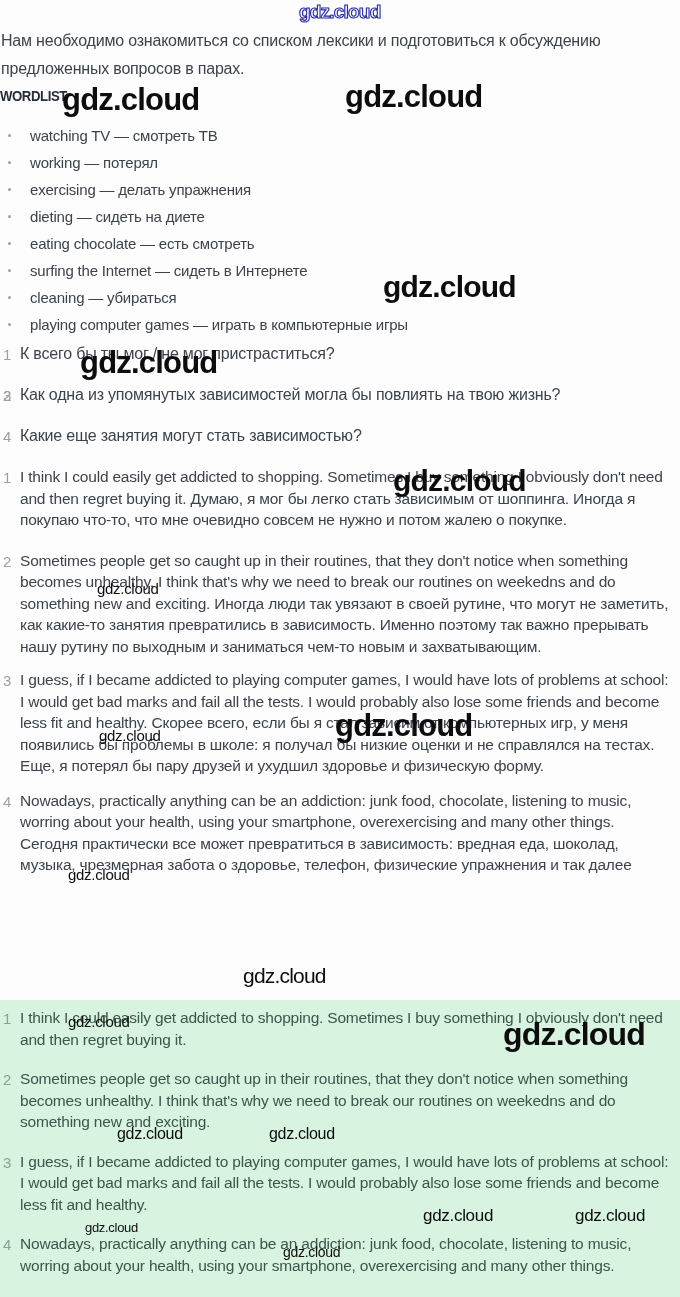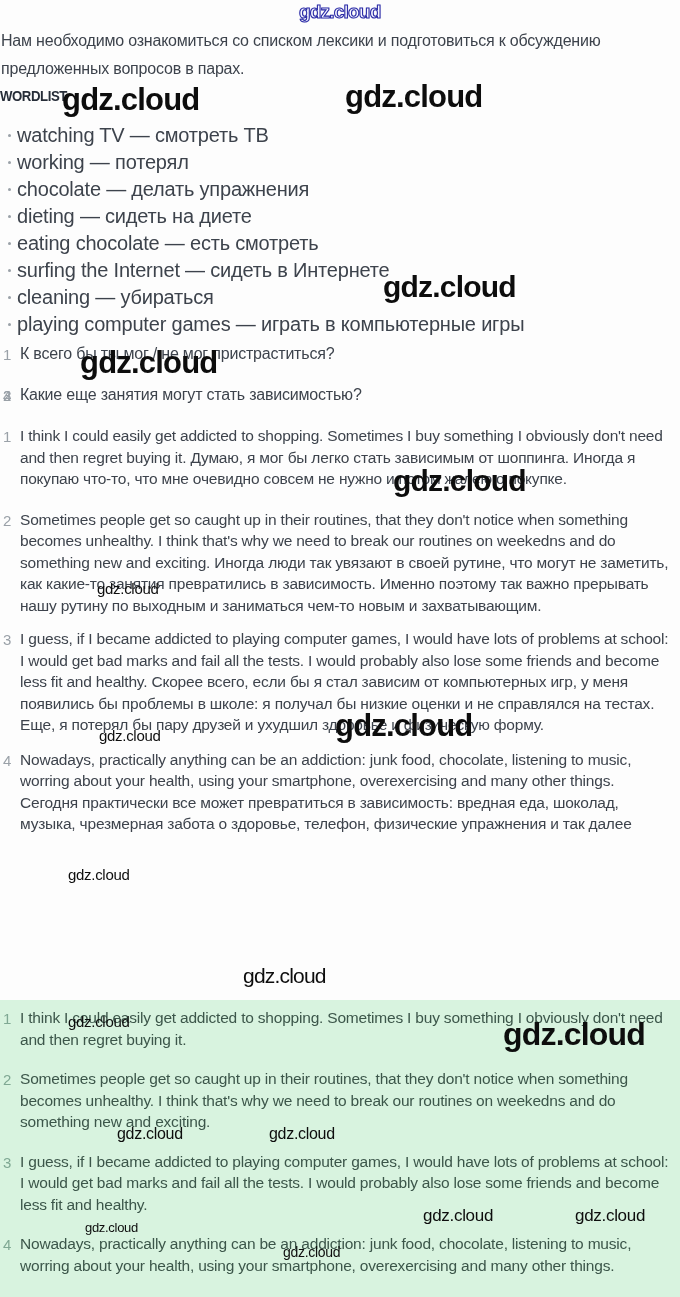--- a/index.html
+++ b/index.html
@@ -20,21 +20,21 @@
   }
   .wordlist-title{
     margin:4px 0 18px 0;
     font-size:15px;font-weight:bold;color:#262d38;
     letter-spacing:-0.5px;
     transform:scaleX(0.88);transform-origin:left center;
   }
   ul.wordlist{list-style:none;margin:0;padding:0;}
   ul.wordlist li{
     position:relative;height:27px;line-height:27px;
-    padding-left:17px;font-size:20px;
+    padding-left:30px;font-size:15px;
   }
   ul.wordlist li .bullet{
     position:absolute;left:8px;top:12px;
     width:3px;height:3px;border-radius:50%;
     background:#9aa1a8;
   }
   .qa{margin:5px 0 0 0;padding:0;}
   .item{position:relative;padding-left:20px;padding-right:6px;}
   .item .num{
     position:absolute;left:3px;top:1px;
@@ -86,32 +86,32 @@
 
   <div class="content">
 
     <p class="intro">Нам необходимо ознакомиться со списком лексики и подготовиться к обсуждению предложенных вопросов в парах.</p>
 
     <h3 class="wordlist-title">WORDLIST</h3>
 
     <ul class="wordlist">
       <li><span class="bullet"></span><span>watching TV — смотреть ТВ</span></li>
       <li><span class="bullet"></span><span>working — потерял</span></li>
-      <li><span class="bullet"></span><span>chocolate — делать упражнения</span></li>
+      <li><span class="bullet"></span><span>exercising — делать упражнения</span></li>
       <li><span class="bullet"></span><span>dieting — сидеть на диете</span></li>
       <li><span class="bullet"></span><span>eating chocolate — есть смотреть</span></li>
       <li><span class="bullet"></span><span>surfing the Internet — сидеть в Интернете</span></li>
       <li><span class="bullet"></span><span>cleaning — убираться</span></li>
       <li><span class="bullet"></span><span>playing computer games — играть в компьютерные игры</span></li>
     </ul>
 
     <div class="qa questions">
       <div class="item"><span class="num">1</span><span class="txt">К всего бы ты мог / не мог пристраститься?</span></div>
       <div class="item"><span class="num">2</span></div>
-      <div class="item"><span class="num">3</span></div>
+      <div class="item"><span class="num">3</span><span class="txt">Как одна из упомянутых зависимостей могла бы повлиять на твою жизнь?</span></div>
       <div class="item"><span class="num">4</span><span class="txt">Какие еще занятия могут стать зависимостью?</span></div>
     </div>
 
     <div class="qa answers">
       <div class="item a1"><span class="num">1</span><span class="txt">I think I could easily get addicted to shopping. Sometimes I buy something I obviously don't need and then regret buying it. Думаю, я мог бы легко стать зависимым от шоппинга. Иногда я покупаю что-то, что мне очевидно совсем не нужно и потом жалею о покупке.</span></div>
       <div class="item a2"><span class="num">2</span><span class="txt">Sometimes people get so caught up in their routines, that they don't notice when something becomes unhealthy. I think that's why we need to break our routines on weekedns and do something new and exciting. Иногда люди так увязают в своей рутине, что могут не заметить, как какие-то занятия превратились в зависимость. Именно поэтому так важно прерывать нашу рутину по выходным и заниматься чем-то новым и захватывающим.</span></div>
       <div class="item a3"><span class="num">3</span><span class="txt">I guess, if I became addicted to playing computer games, I would have lots of problems at school: I would get bad marks and fail all the tests. I would probably also lose some friends and become less fit and healthy. Скорее всего, если бы я стал зависим от компьютерных игр, у меня появились бы проблемы в школе: я получал бы низкие оценки и не справлялся на тестах. Еще, я потерял бы пару друзей и ухудшил здоровье и физическую форму.</span></div>
       <div class="item a4"><span class="num">4</span><span class="txt">Nowadays, practically anything can be an addiction: junk food, chocolate, listening to music, worring about your health, using your smartphone, overexercising and many other things. Сегодня практически все может превратиться в зависимость: вредная еда, шоколад, музыка, чрезмерная забота о здоровье, телефон, физические упражнения и так далее</span></div>
     </div>
 

